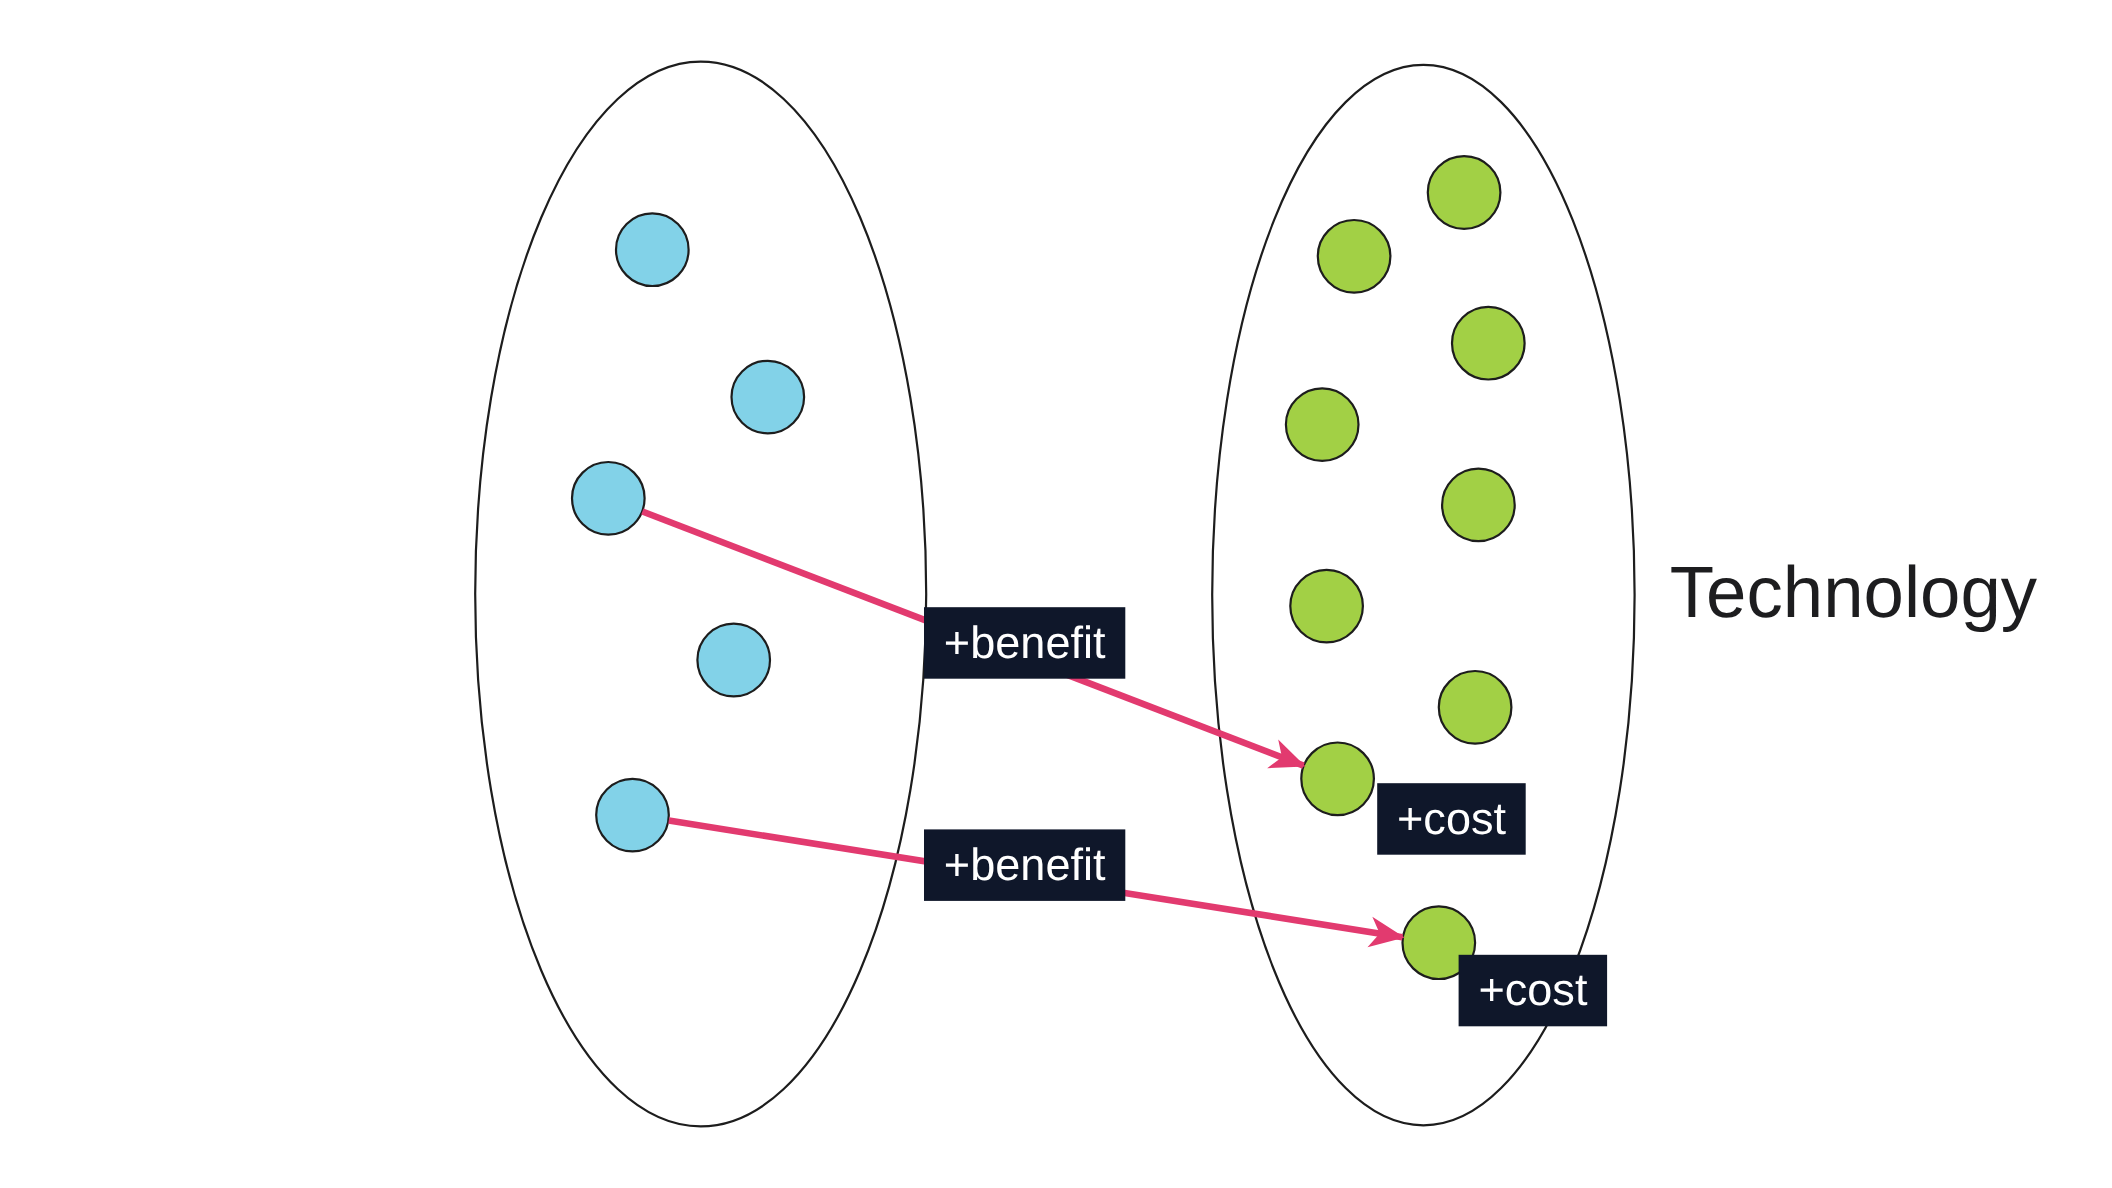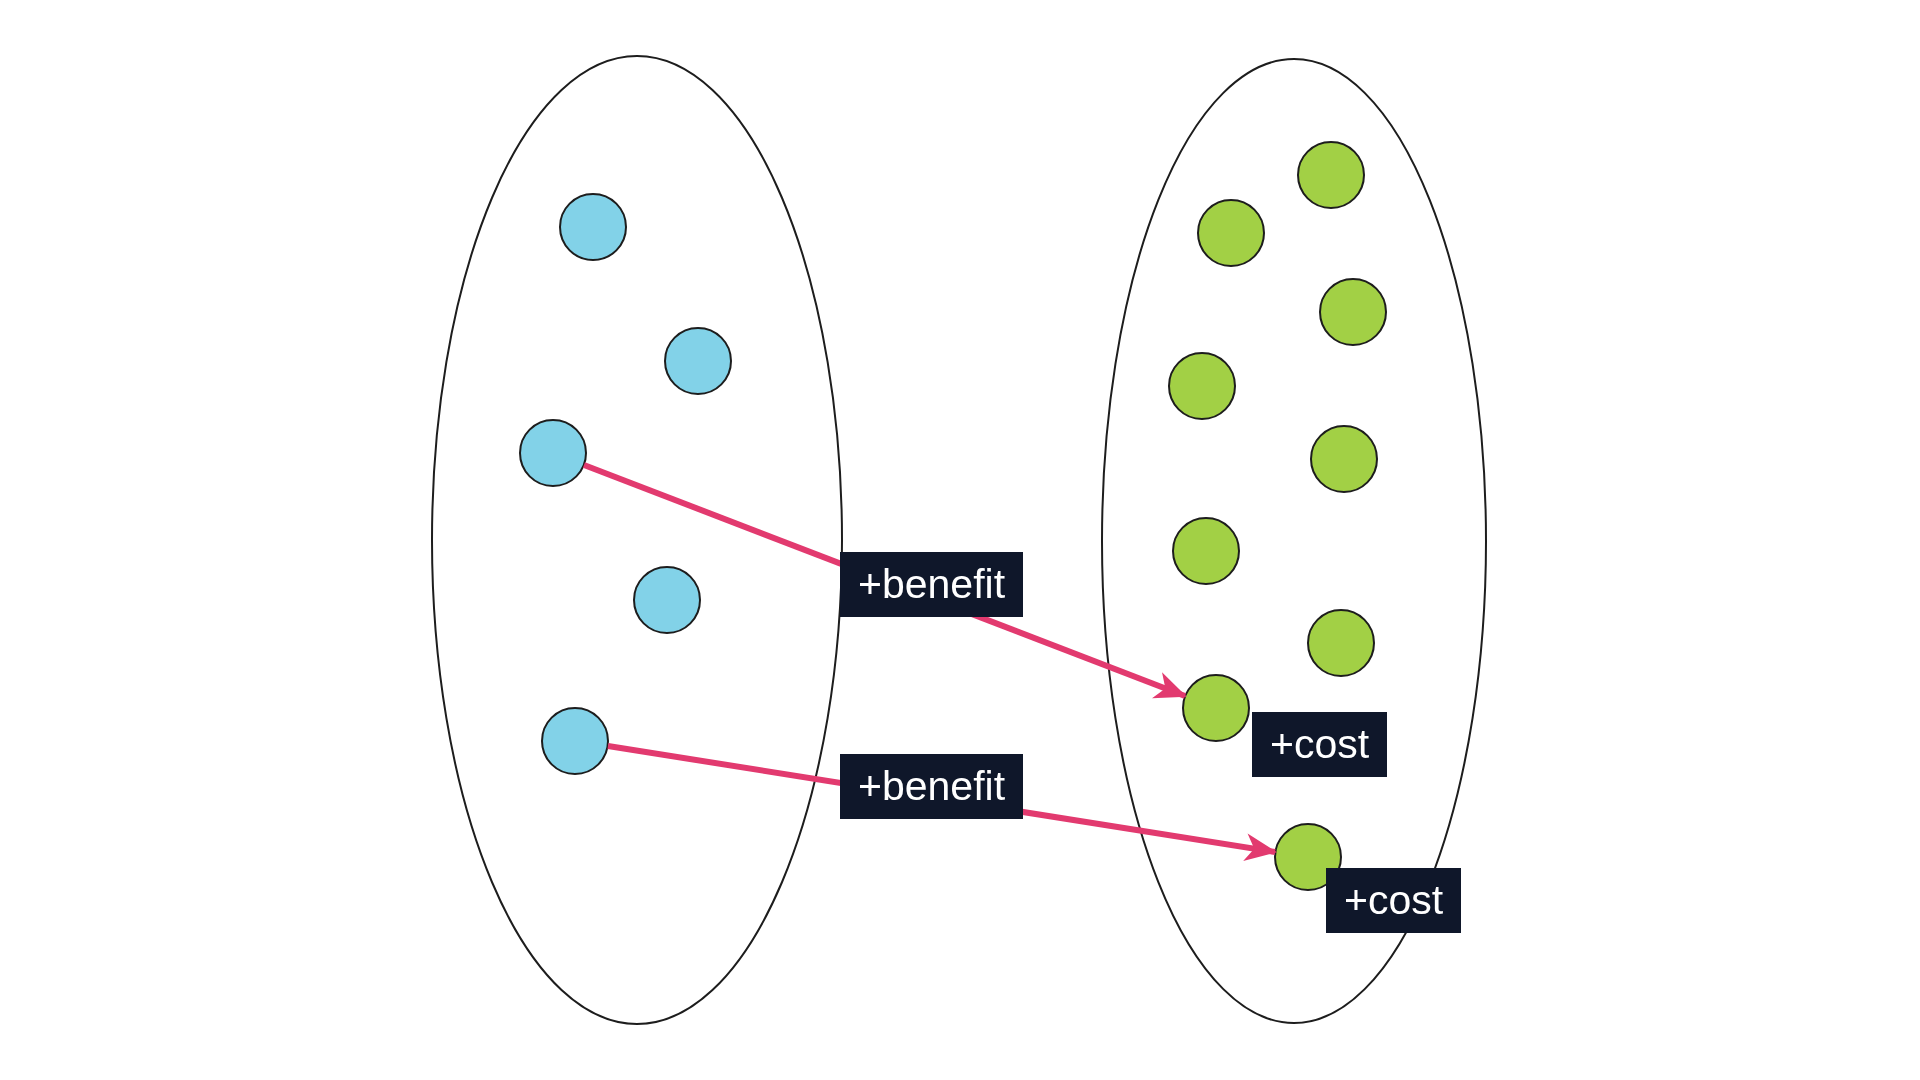--- a/index.html
+++ b/index.html
@@ -75,20 +75,21 @@
         <circle cx="1216" cy="708" r="33" fill="#a2d045" stroke="#1d1d1d" stroke-width="2"></circle>
         <circle cx="1308" cy="857" r="33" fill="#a2d045" stroke="#1d1d1d" stroke-width="2"></circle>
       </g>
     <g id="arrow-layer">
         <line x1="584" y1="465" x2="1185" y2="696" stroke="#e23a6f" stroke-width="6" marker-end="url(#arrowhead)"></line>
         <line x1="608" y1="746" x2="1275" y2="852" stroke="#e23a6f" stroke-width="6" marker-end="url(#arrowhead)"></line>
       </g>
   </svg>
 
 
+  <div class="set-label" id="technology-label">Technology</div>
 
   <div class="edge-label" id="benefit-label-1">+benefit</div>
 
   <div class="edge-label" id="cost-label-1">+cost</div>
 
   <div class="edge-label" id="benefit-label-2">+benefit</div>
 
   <div class="edge-label" id="cost-label-2">+cost</div>
 
 </div>

